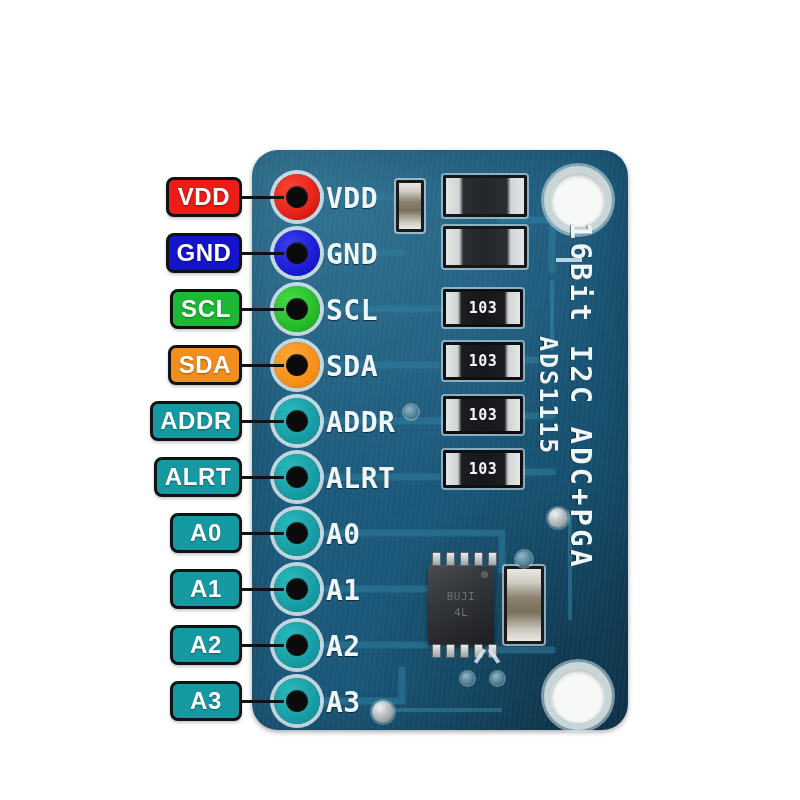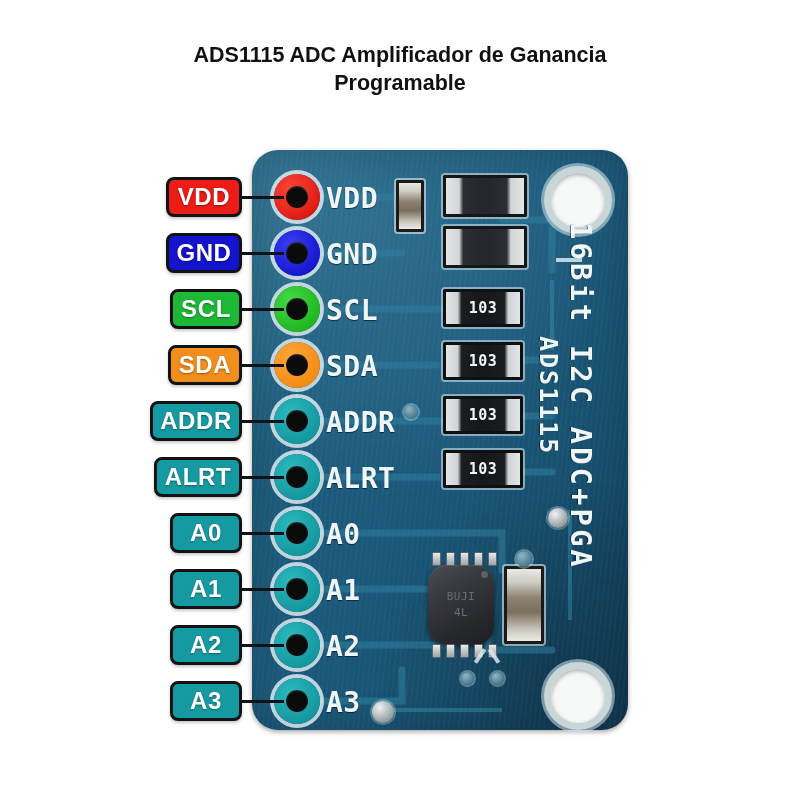--- a/index.html
+++ b/index.html
@@ -256,21 +256,20 @@
   .leader {
     position: absolute;
     height: 3px;
     background: #111214;
   }
 </style>
 </head>
 <body>
 
 <div class="header">
-  <div class="subtitle">ADS1115 ADC Amplificador de Ganancia Programable</div>
 </div>
 
 <div class="stage">
 
   <div class="pcb"></div>
 
   <svg class="traces" viewBox="0 0 376 580">
     <g stroke="#2f7f9e" stroke-width="7" fill="none" opacity="0.55" stroke-linecap="round">
       <path d="M55 47 H150"></path>
       <path d="M55 103 H150"></path>
@@ -308,21 +307,21 @@
   <div class="smd res" style="left:443px; top:342px; width:80px; height:38px;">
     <span>103</span>
   </div>
   <div class="smd res" style="left:443px; top:396px; width:80px; height:38px;">
     <span>103</span>
   </div>
   <div class="smd res" style="left:443px; top:450px; width:80px; height:38px;">
     <span>103</span>
   </div>
 
-  <div class="ic" style="left:428px; top:565px; width:66px; height:80px;border-radius:19px;">
+  <div class="ic" style="left:428px; top:565px; width:66px; height:80px;">
     <div class="ic-dot"></div>
     <div class="ic-mark">
       <div>BUJI</div>
       <div>4L</div>
     </div>
   </div>
   <div class="ic-pins" style="left:432px; top:552px;">
     <div class="ic-pin"></div>
     <div class="ic-pin"></div>
     <div class="ic-pin"></div>

